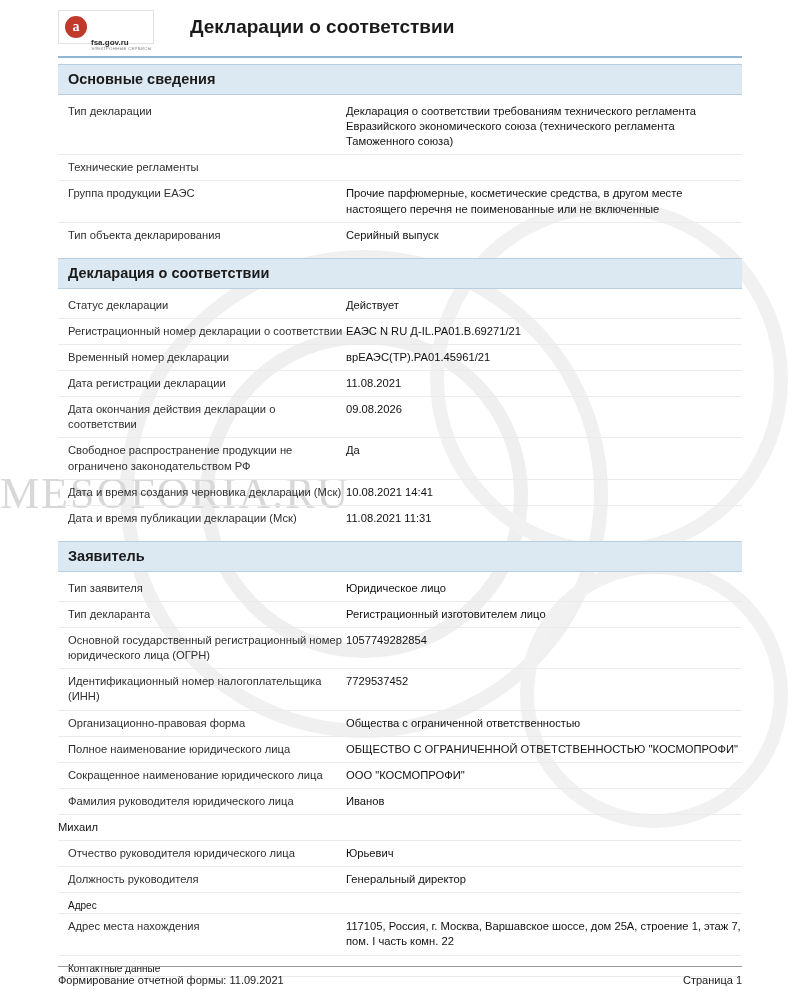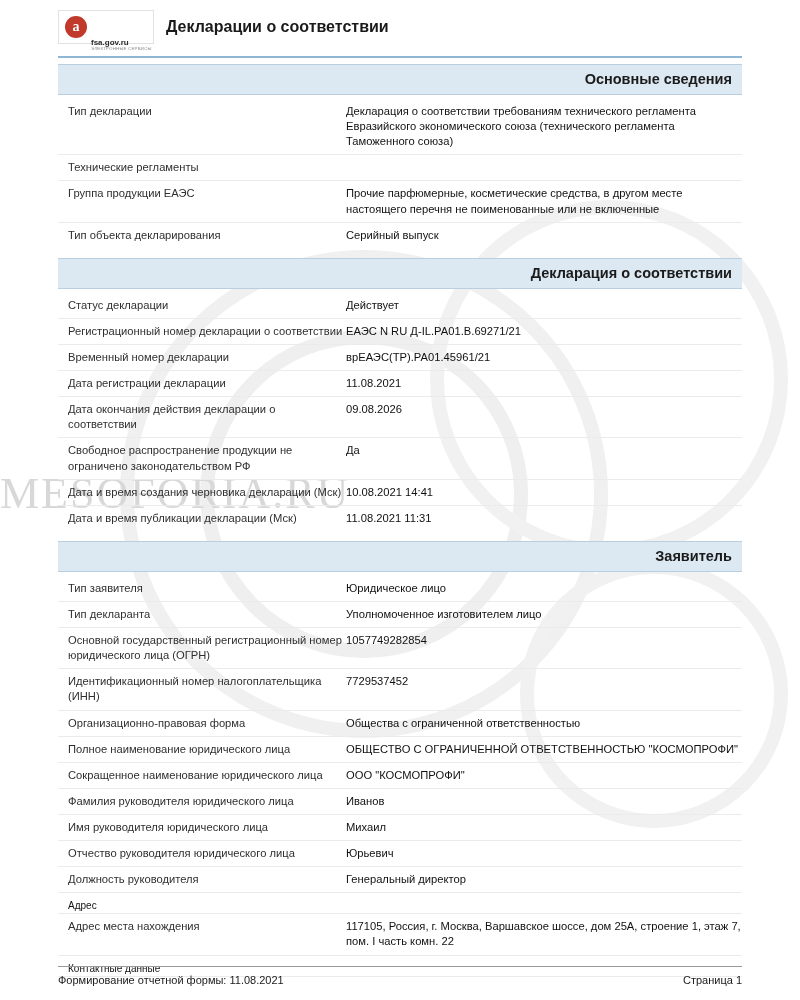--- a/index.html
+++ b/index.html
@@ -93,41 +93,40 @@
     font-size: 8px;
     color: #2b2b2b;
     font-weight: bold;
   }
   .logo-sub {
     font-size: 4.4px;
     color: #8a8a8a;
     letter-spacing: .2px;
   }
   .doc-title {
-    margin-left: 12px;
-    font-size: 16px;
+    margin-left: 36px;
+    font-size: 19px;
     font-weight: bold;
     color: #1a1a1a;
   }
   .rule-top {
     border-bottom: 2px solid #8fb6d2;
     margin-bottom: 6px;
   }
   
   .section-bar {
     background: #dce9f3;
     border-top: 1px solid #b9cfe0;
     border-bottom: 1px solid #b9cfe0;
     font-size: 14.5px;
     font-weight: bold;
     color: #1b1b1b;
     padding: 6px 10px 7px 10px;
     margin-top: 10px;
     margin-bottom: 4px;
-    text-align: right;
   }
   .section-bar.first { margin-top: 2px; }
   
   .rows { width: 100%; }
   .row {
     display: flex;
     align-items: flex-start;
     padding: 5px 0 5px 0;
     border-bottom: 1px solid #eceaea;
   }
@@ -254,21 +253,21 @@
     </div>
 
     <div class="section-bar">Заявитель</div>
     <div class="rows">
       <div class="row">
         <div class="label">Тип заявителя</div>
         <div class="value">Юридическое лицо</div>
       </div>
       <div class="row">
         <div class="label">Тип декларанта</div>
-        <div class="value">Уполномоченное изготовителем лицо</div>
+        <div class="value">Регистрационный изготовителем лицо</div>
       </div>
       <div class="row">
         <div class="label">Основной государственный регистрационный номер юридического лица (ОГРН)</div>
         <div class="value">1057749282854</div>
       </div>
       <div class="row">
         <div class="label">Идентификационный номер налогоплательщика (ИНН)</div>
         <div class="value">7729537452</div>
       </div>
       <div class="row">
@@ -281,21 +280,20 @@
       </div>
       <div class="row">
         <div class="label">Сокращенное наименование юридического лица</div>
         <div class="value">ООО "КОСМОПРОФИ"</div>
       </div>
       <div class="row">
         <div class="label">Фамилия руководителя юридического лица</div>
         <div class="value">Иванов</div>
       </div>
       <div class="row">
-        <div class="label">Имя руководителя юридического лица</div>
         <div class="value">Михаил</div>
       </div>
       <div class="row">
         <div class="label">Отчество руководителя юридического лица</div>
         <div class="value">Юрьевич</div>
       </div>
       <div class="row">
         <div class="label">Должность руководителя</div>
         <div class="value">Генеральный директор</div>
       </div>
@@ -306,17 +304,17 @@
         <div class="value">117105, Россия, г. Москва, Варшавское шоссе, дом 25А, строение 1, этаж 7, пом. I часть комн. 22</div>
       </div>
 
       <div class="subhead">Контактные данные</div>
 
     </div>
 
   </div>
 
   <div class="footer">
-    <div>Формирование отчетной формы: 11.08.2021</div>
+    <div>Формирование отчетной формы: 11.09.2021</div>
     <div>Страница 1</div>
   </div>
 
 </div>
 
 </body></html>

